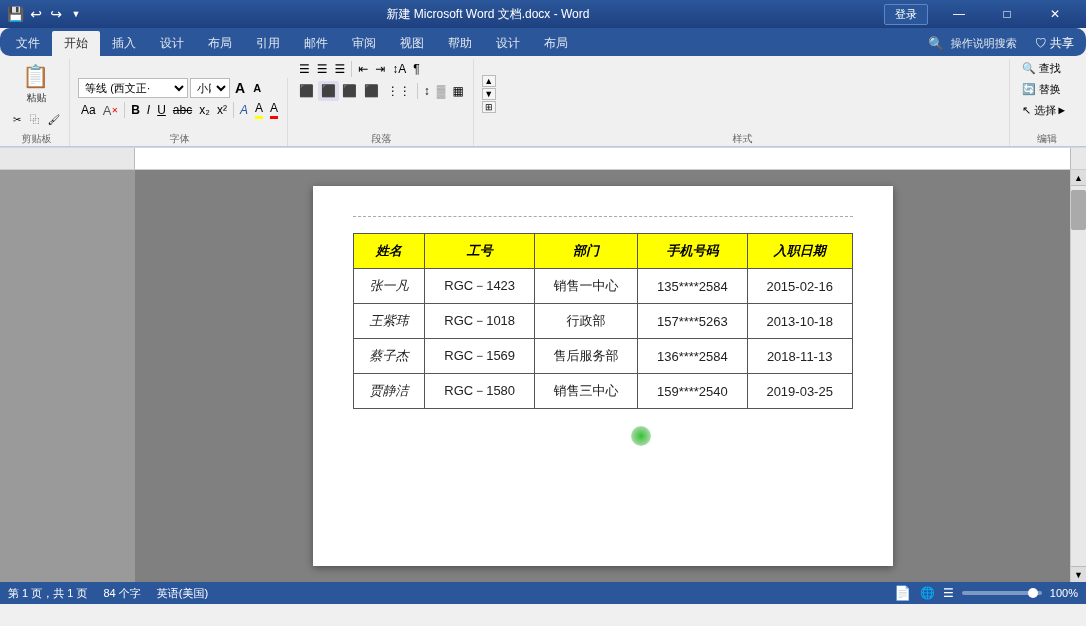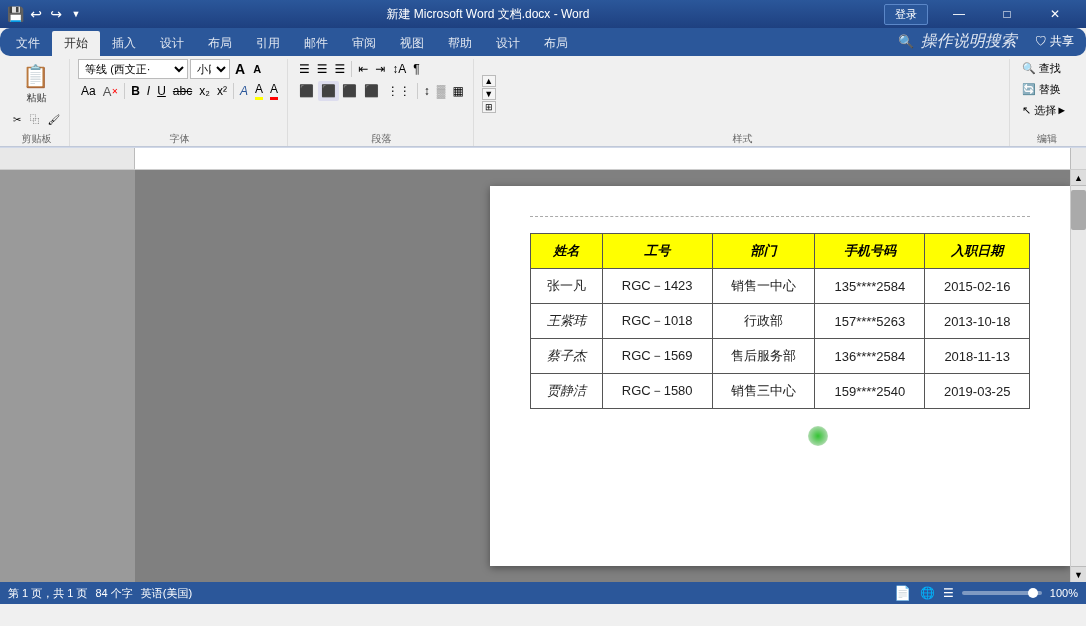--- a/index.html
+++ b/index.html
@@ -148,21 +148,21 @@
 
     
     .status-bar {
       height: 22px;
       background: #2b579a;
       display: flex;
       align-items: center;
       padding: 0 8px;
       color: white;
       font-size: 11px;
-      gap: 8px;
+      gap: 16px;
     }
     .status-right {
       margin-left: auto;
       display: flex;
       align-items: center;
       gap: 8px;
     }
     .zoom-slider { width: 80px; height: 4px; background: rgba(255,255,255,0.4); border-radius: 2px; position: relative; }
     .zoom-thumb { width: 10px; height: 10px; background: white; border-radius: 50%; position: absolute; top: -3px; right: 4px; cursor: pointer; }
 
@@ -205,21 +205,21 @@
     <div class="ribbon-tab">引用</div>
     <div class="ribbon-tab">邮件</div>
     <div class="ribbon-tab">审阅</div>
     <div class="ribbon-tab">视图</div>
     <div class="ribbon-tab">帮助</div>
     <div class="ribbon-tab">设计</div>
     <div class="ribbon-tab">布局</div>
   </div>
   <div style="display:flex; align-items:center; gap:6px; padding:0 8px 4px 8px; color:white;">
     <span style="font-size:13px;">🔍</span>
-    <span style="font-size:16px; color:rgba(255,255,255,0.85); cursor:pointer;font-style:italic;">操作说明搜索</span>
+    <span style="font-size:11px; color:rgba(255,255,255,0.85); cursor:pointer;">操作说明搜索</span>
     <span style="font-size:12px; color:white; margin-left:12px; cursor:pointer;">♡ 共享</span>
   </div>
 </div>
 
 <div class="ribbon-content" style="min-height:82px; padding:3px 4px 0 4px;">
 
   <div class="ribbon-group" style="min-width:64px;">
     <div class="ribbon-group-content" style="flex-direction:column; align-items:center; width:100%;">
       <div class="rb-btn" style="width:100%;">
         <span style="font-size:22px;">📋</span>
@@ -234,21 +234,21 @@
           <span>⿻</span>
         </div>
         <div class="rb-small-btn">
           <span>🖌</span>
         </div>
       </div>
     </div>
     <div class="ribbon-group-label">剪贴板</div>
   </div>
 
-  <div class="ribbon-group" style="min-width:180px;">
+  <div class="ribbon-group" style="min-width:180px;margin-top:19px;">
     <div style="display:flex; flex-direction:column; gap:2px; width:100%;">
       <div style="display:flex; align-items:center; gap:2px;">
         <select class="fmt-select" style="width:110px;">
           <option>等线 (西文正·</option>
         </select>
         <select class="fmt-select" style="width:40px;">
           <option>小四</option>
         </select>
         <button class="fmt-btn" style="font-size:14px; font-weight:bold;">A</button>
         <button class="fmt-btn" style="font-size:11px; font-weight:bold;">A</button>
@@ -346,38 +346,38 @@
       
     </svg>
   </div>
   <div style="width:16px; background:#e8e8e8; border-left:1px solid #bbb;"></div>
 </div>
 
 <div style="display:flex; flex:1; background:#808080; height:calc(626px - 28px - 28px - 26px - 88px - 22px - 22px);">
 
   <div style="width:135px; background:#9a9a9a;"></div>
 
-  <div style="flex:1; overflow:auto; display:flex; justify-content:flex-end; padding:16px 0; background:#808080;">
+  <div style="flex:1; overflow:auto; display:flex; justify-content:center; padding:16px 0; background:#808080;">
     <div style="background:white; width:580px; min-height:360px; box-shadow:0 2px 8px rgba(0,0,0,0.4); padding:30px 40px; position:relative;">
 
       <hr style="border:none; border-top:1px dashed #aaa; margin-bottom:16px;">
 
       <table class="doc-table">
         <thead>
           <tr class="header-row">
             <td>姓名</td>
             <td>工号</td>
             <td>部门</td>
             <td>手机号码</td>
             <td>入职日期</td>
           </tr>
         </thead>
         <tbody id="table-body">
         <tr class="data-row">
-              <td style="">张一凡</td>
+              <td style="font-style: italic;">张一凡</td>
               <td>RGC－1423</td>
               <td>销售一中心</td>
               <td>135****2584</td>
               <td>2015-02-16</td>
             </tr>
             <tr class="data-row">
               <td style="font-style: italic; font-family: Liberation Serif, serif;">王紫玮</td>
               <td>RGC－1018</td>
               <td>行政部</td>
               <td>157****5263</td>

